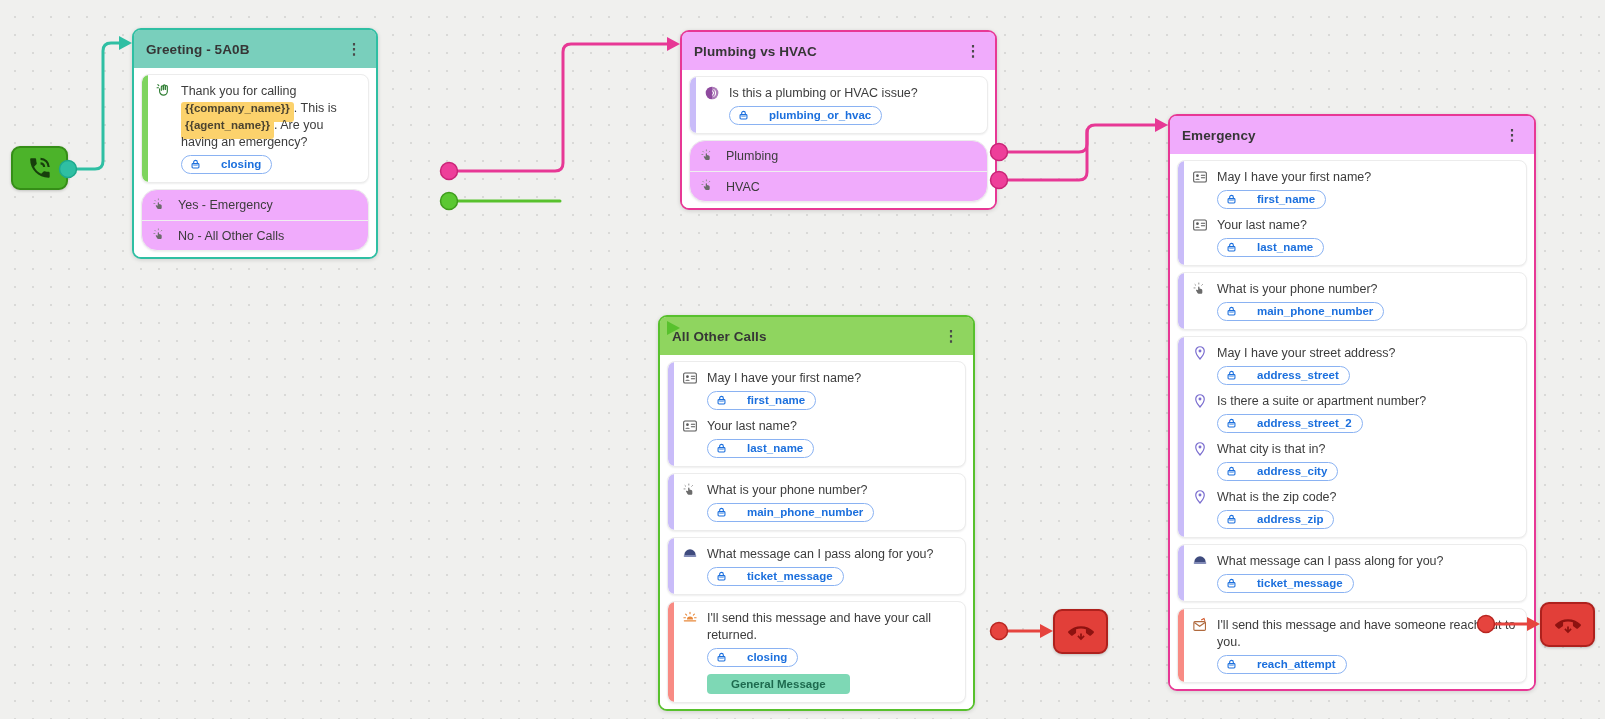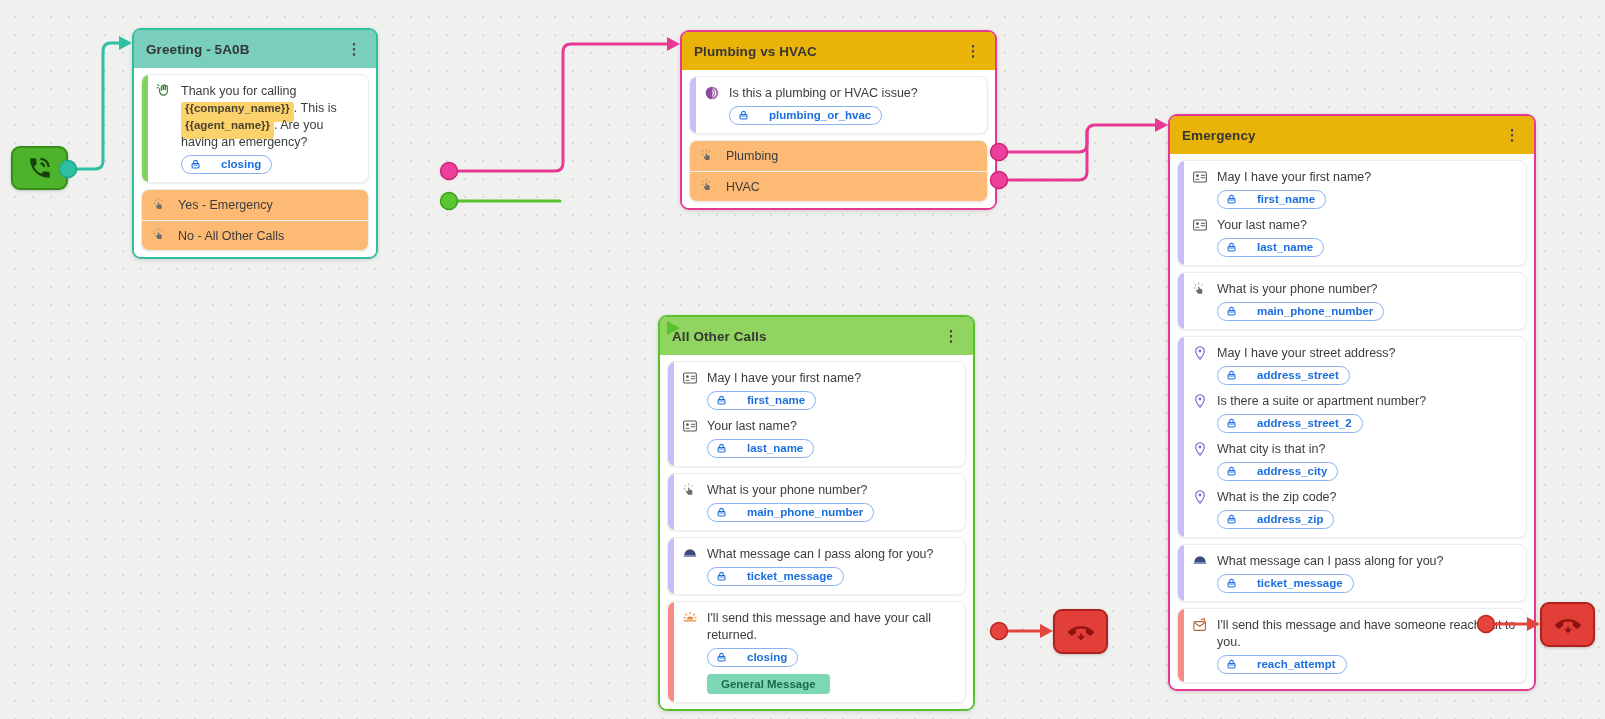--- a/index.html
+++ b/index.html
@@ -27,21 +27,21 @@
   .node-title { flex:1; }
   .kebab {
     width:20px; height:22px; display:flex; align-items:center; justify-content:center;
     font-size:15px; color:#4a4a4a; cursor:pointer; border-radius:4px; font-weight:bold;
   }
   .node-body { padding:6px 7px 6px 7px; background:#fff; border-radius:0 0 7px 7px; }
 
   .node--teal  { border-color:#2fbfa3; }
   .node--teal  .node-header { background:#79cfbc; }
   .node--pink  { border-color:#e73895; }
-  .node--pink  .node-header { background:#eab308; }
+  .node--pink  .node-header { background:#f0abfc; }
   .node--green { border-color:#58c12d; }
   .node--green .node-header { background:#8fd55f; }
 
   
   .card {
     position:relative; background:#fff; border:1px solid #ececec;
     border-radius:8px; box-shadow:0 1px 2px rgba(0,0,0,.07);
     padding:8px 10px 8px 14px; margin-bottom:6px; overflow:hidden;
   }
   .card::before {
@@ -66,26 +66,26 @@
   }
   .chip svg { width:11px; height:11px; }
 
   .var-token {
     background:#fcd26c; border-radius:3px; padding:0px 4px 8px 4px;
     font-size:11.5px; font-weight:bold; color:#4c4430; white-space:nowrap;
   }
 
   .badge {
     display:inline-block; margin:6px 0 0 25px; background:#7ed8b5; color:#1d6a4e;
-    font-size:11.5px; font-weight:bold; border-radius:4px; padding:4px 14px;
+    font-size:11.5px; font-weight:bold; border-radius:4px; padding:4px 24px;
   }
 
   
   .rows-card {
-    background:#fdba74; border:1px solid #ececec; border-radius:8px;
+    background:#f0abfc; border:1px solid #ececec; border-radius:16px;
     box-shadow:0 1px 2px rgba(0,0,0,.07);
   }
   .choice-row {
     display:flex; align-items:center; gap:9px; height:30px; padding:0 10px;
     font-size:12.5px; color:#3c3c3c; cursor:pointer;
   }
   .choice-row + .choice-row { border-top:1px solid #efefef; }
   .choice-row .q-icon svg { width:15px; height:15px; }
 
   

